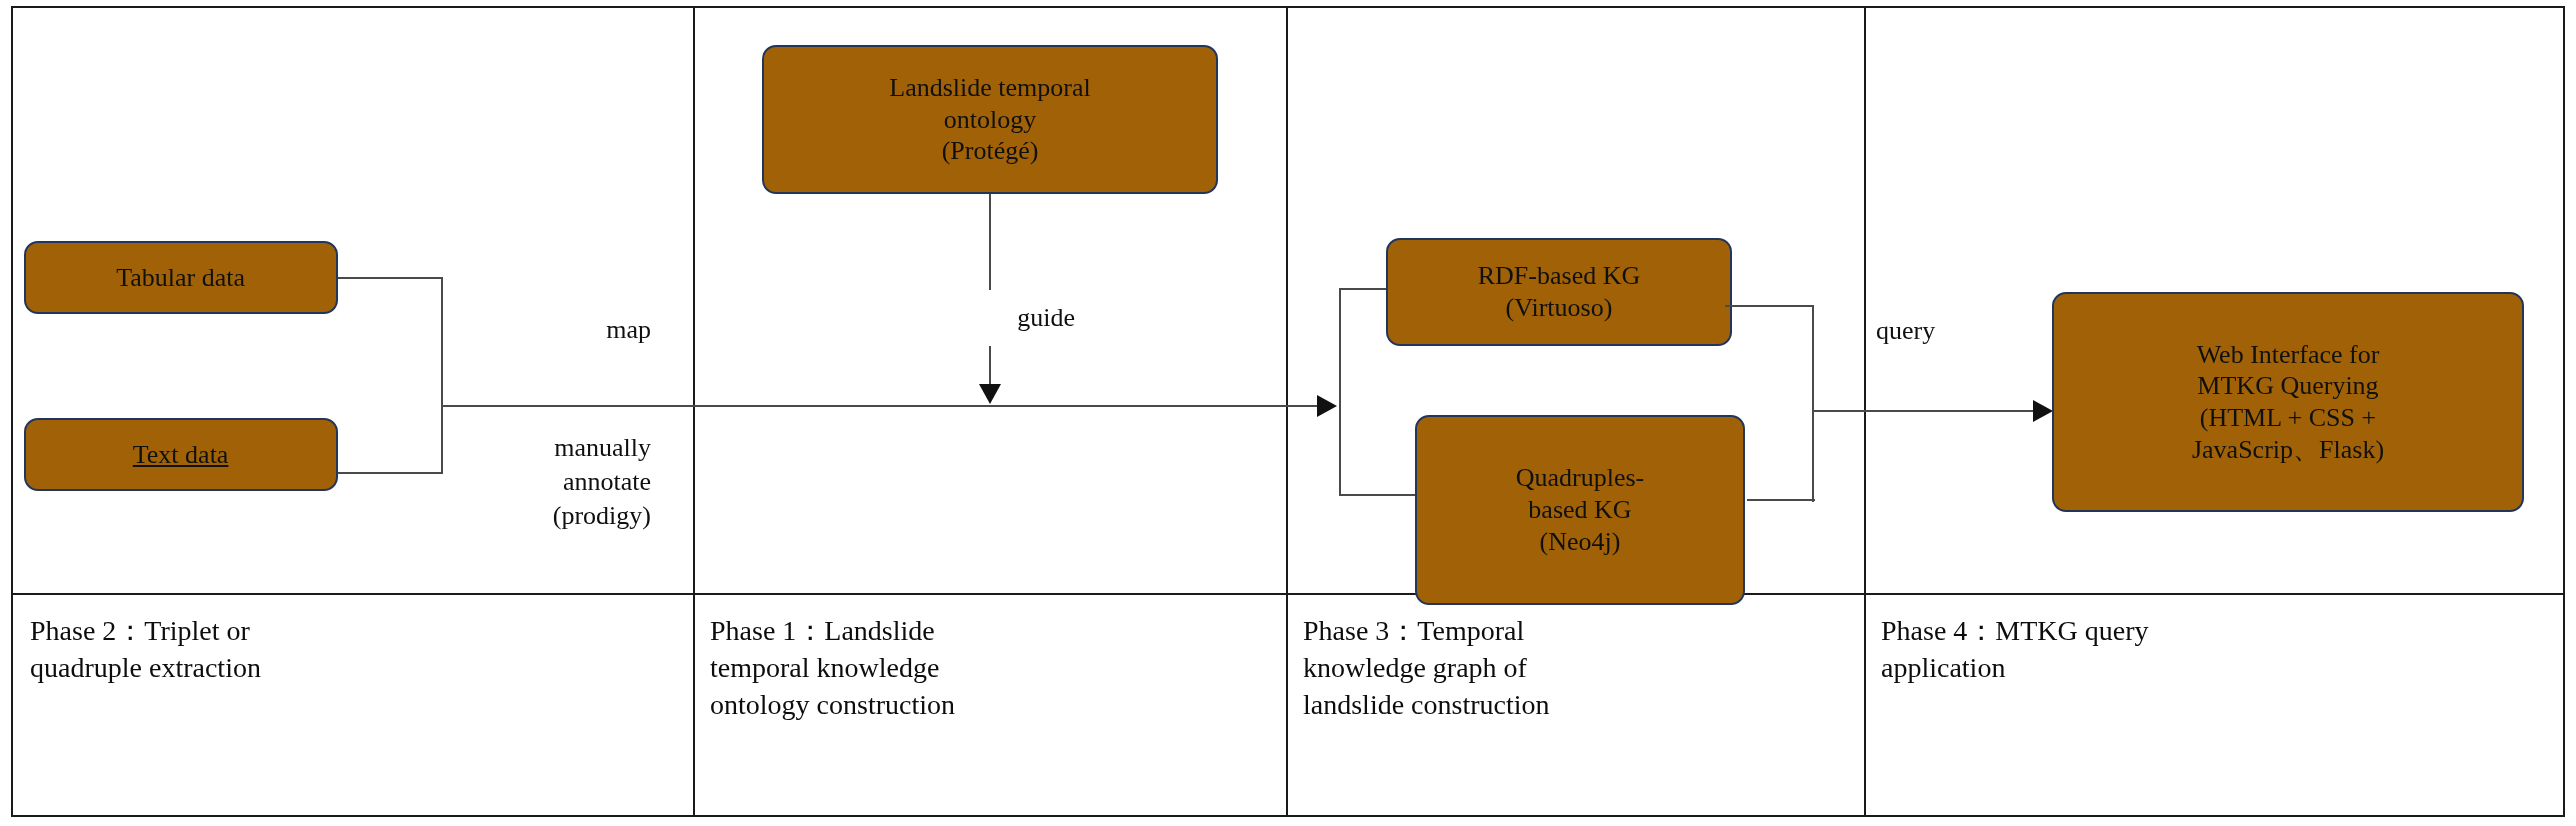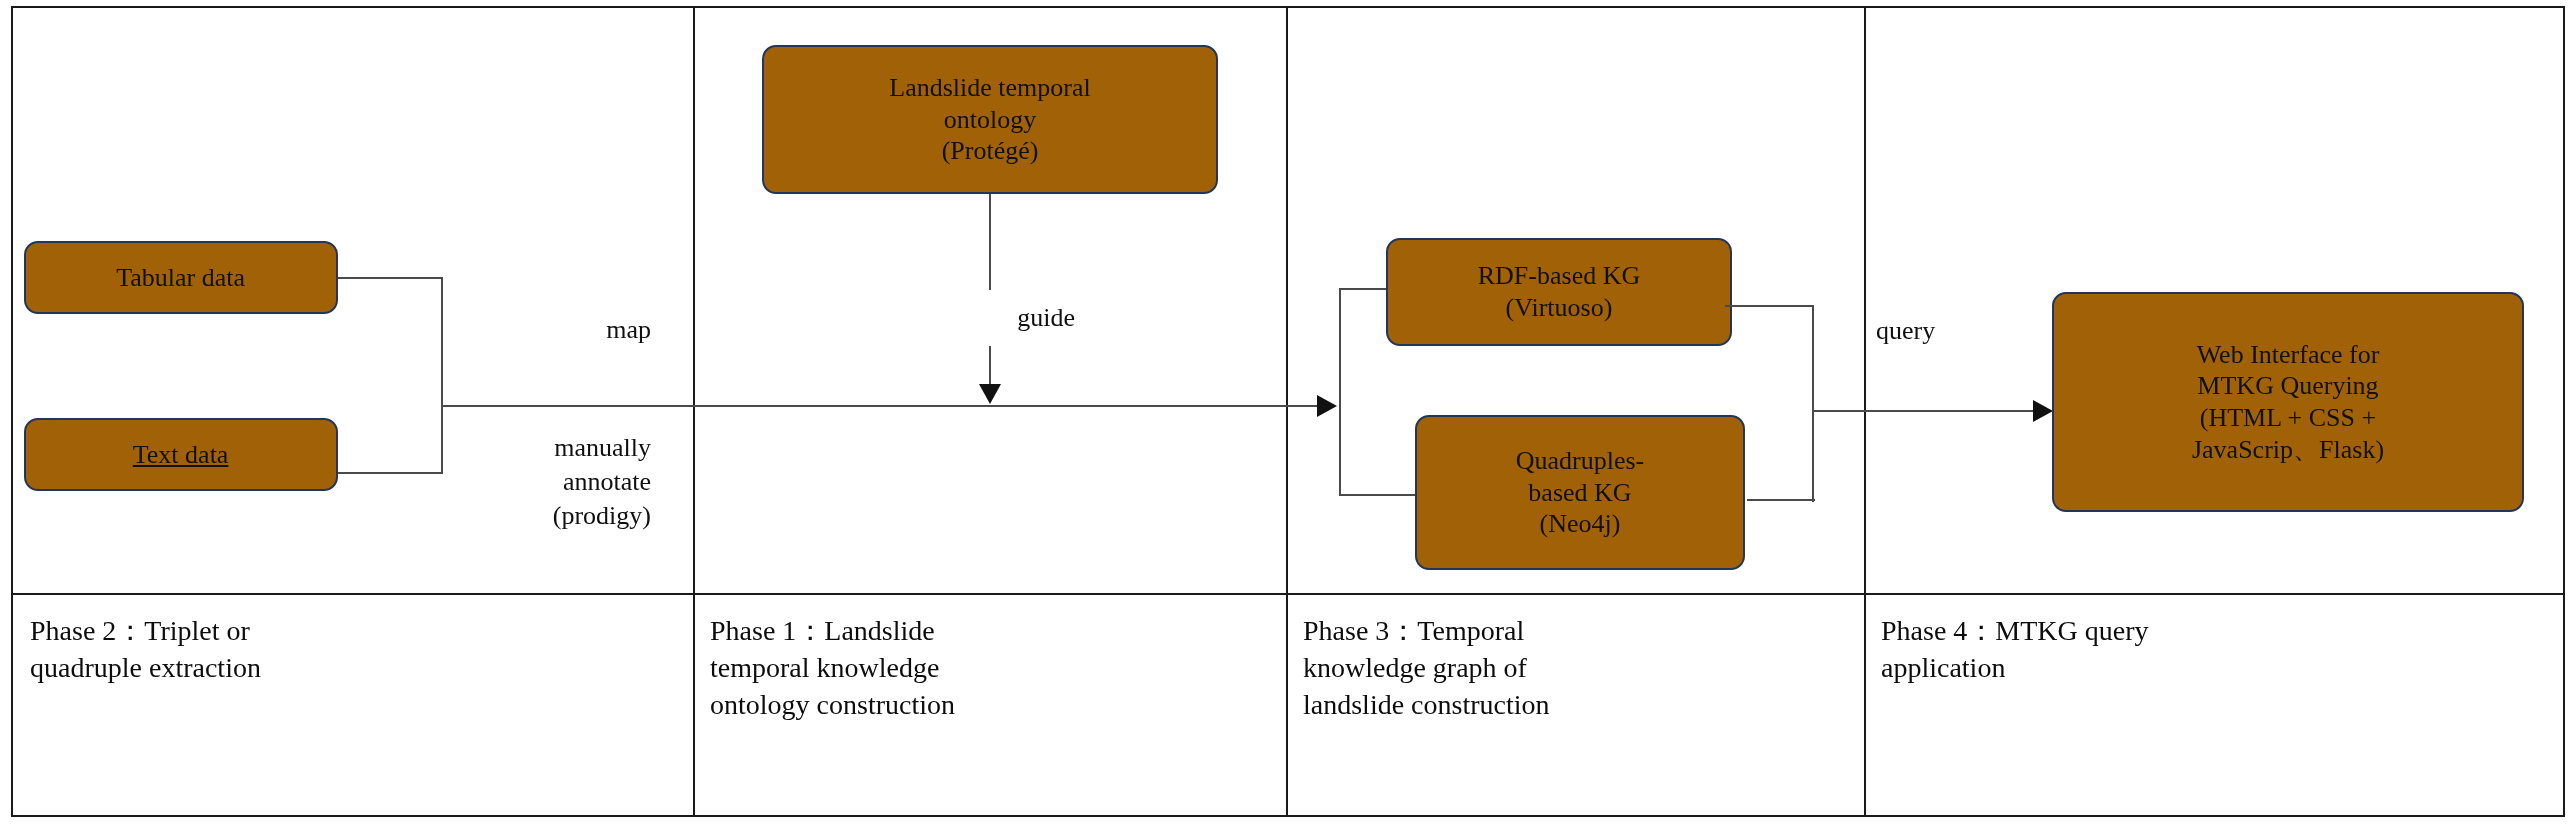--- a/index.html
+++ b/index.html
@@ -23,21 +23,21 @@
   .node{position:absolute;box-sizing:border-box;border:2.4px solid #22365c;
         border-radius:14px;background:#a16207;display:flex;align-items:center;
         justify-content:center;text-align:center;line-height:1.22;
         font-size:26px;color:#101010;padding:3.1px 7.9px;}
   .node .txt{display:block;white-space:pre-line;}
 
   .n-tabular {left:23.6px;  top:241px; width:314px; height:73px;}
   .n-text    {left:23.6px;  top:418px; width:314px; height:73px;text-decoration:underline;}
   .n-ontology{left:762px; top:45px;  width:456px; height:149px;}
   .n-rdf     {left:1386px;top:238px; width:346px; height:108px;}
-  .n-quad    {left:1415px;top:415px; width:330px; height:155px;}
+  .n-quad    {left:1415px;top:415px; width:330px; height:190px;}
   .n-web     {left:2052px;top:292px; width:472px; height:220px;}
 
   
   .ln{position:absolute;background:#4a4a4a;}
   .lh{height:2.4px;}
   .lv{width:2.4px;}
 
   
   .arrow-r{position:absolute;width:0;height:0;
            border-top:11.8px solid transparent;border-bottom:11.8px solid transparent;

